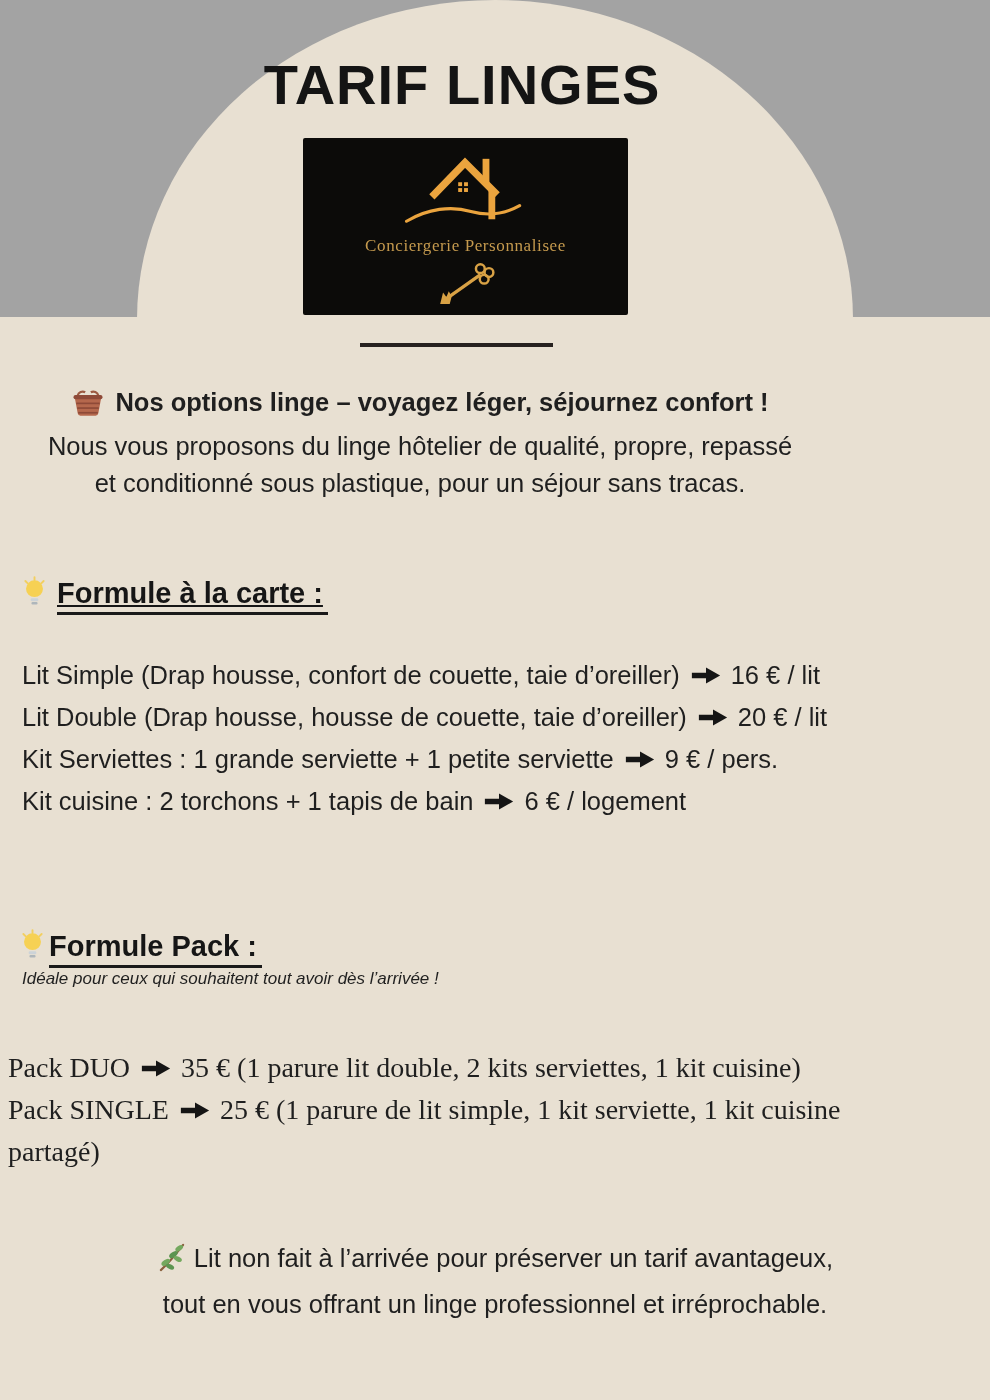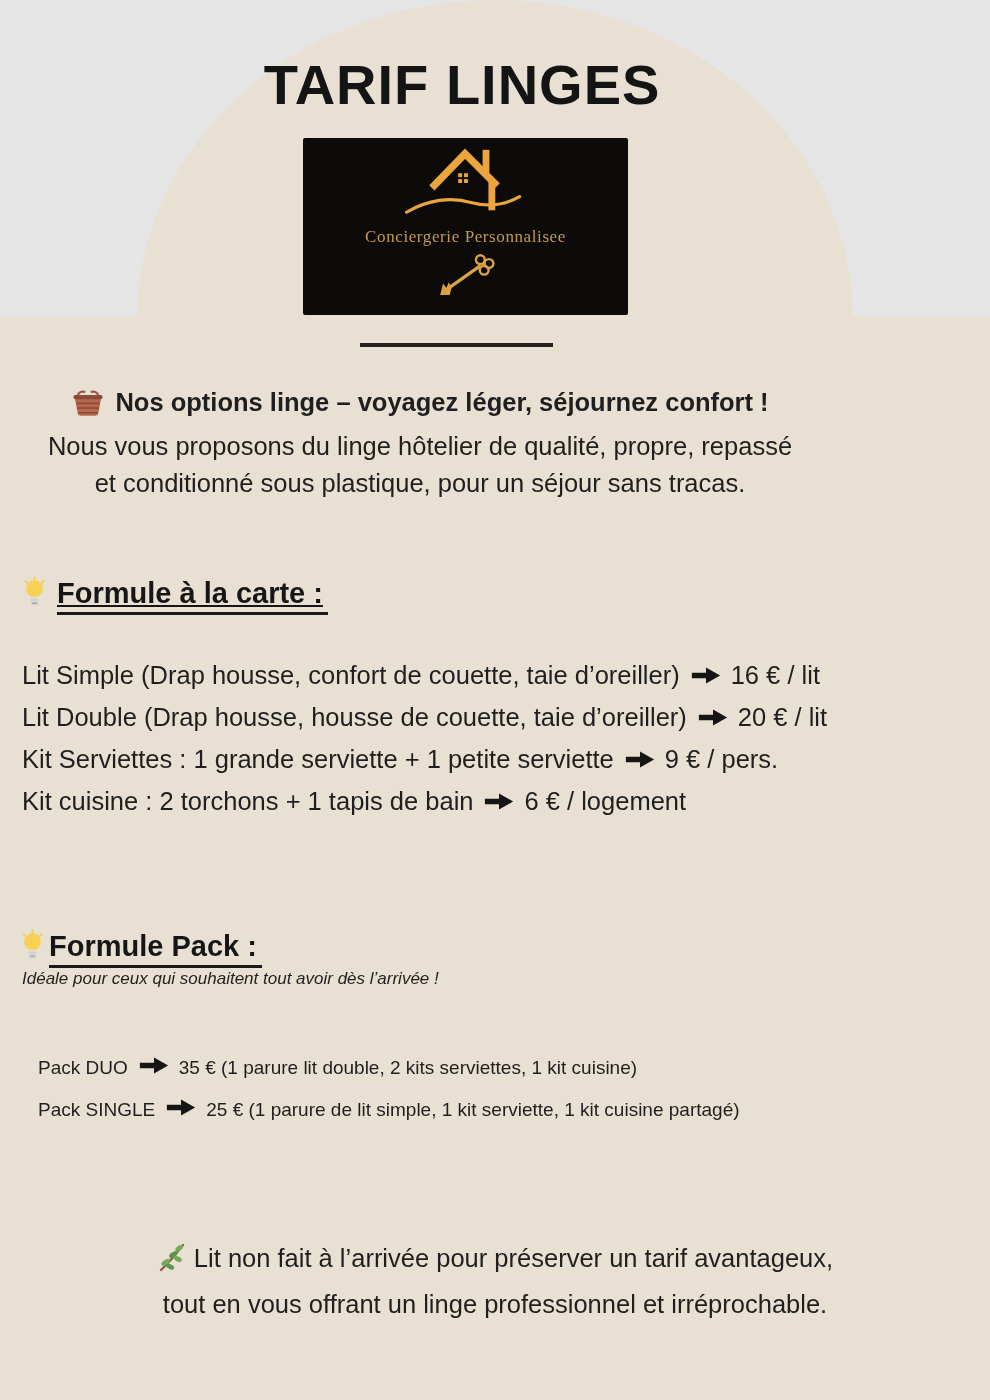--- a/index.html
+++ b/index.html
@@ -1,31 +1,31 @@
 <!DOCTYPE html>
 <html><head>
 <meta charset="utf-8">
 <style>
   html,body { margin:0; padding:0; }
   .page {
-    position:relative; width:990px; height:1400px; background:#e5e5e5;
+    position:relative; width:990px; height:1400px; background:#a3a3a3;
     overflow:hidden; font-family:"Liberation Sans", sans-serif; color:#1f1f1f;
   }
   .dome {
     position:absolute; left:137px; top:0; width:716px; height:319px;
     background:#e8e0d2; border-radius:50% 50% 0 0 / 100% 100% 0 0;
   }
   .beige-lower { position:absolute; left:0; top:317px; width:990px; height:1083px; background:#e8e0d2; }
   .title {
     position:absolute; left:-33px; top:52px; width:990px; text-align:center;
     font-size:56px; font-weight:bold; letter-spacing:1px; color:#141414;
   }
   .logo-card {
     position:absolute; left:303px; top:138px; width:325px; height:177px;
-    background:#0c0b09; box-sizing:border-box; padding-top:5px;
+    background:#0c0b09; box-sizing:border-box; padding-top:14px;
     display:flex; flex-direction:column; align-items:center; border-radius:2px;
   }
   .logo-name {
     font-family:"Liberation Serif", serif; font-size:17px; color:#c59a4e;
     letter-spacing:0.6px; margin-top:2px;
   }
   .logo-key { margin-top:6px; }
   .divider { position:absolute; left:360px; top:343px; width:193px; height:4px; background:#272220; }
   .intro {
     position:absolute; left:0; top:384px; width:840px; text-align:center;
@@ -36,21 +36,21 @@
     position:absolute; display:flex; align-items:center;
     font-size:29px; font-weight:bold; color:#161616;
   }
   .heading-carte { left:22px; top:576px;text-decoration:underline; }
   .heading-pack  { left:20px; top:929px; }
   .underlined { border-bottom:3px solid #1a1a1a; padding-bottom:2px; padding-right:5px; }
   .gap-lg { margin-right:10px; }
   .gap-sm { margin-right:4px; }
   .carte-list { position:absolute; left:22px; top:655px; font-size:25.5px; line-height:40px; }
   .pack-subtitle { position:absolute; left:22px; top:969px; font-size:17px;font-style:italic; }
-  .pack-list { position:absolute; left:38px; top:1048px; width:890px; font-size:19px; line-height:40px; }
+  .pack-list { position:absolute; left:8px; top:1048px; width:890px; font-size:28px; line-height:40px;font-family:Liberation Serif, serif; }
   .note {
     position:absolute; left:0; top:1238px; width:990px; text-align:center;
     font-size:25.5px; line-height:40px;
   }
   .icon { display:inline-block; }
   .arrow-icon { vertical-align:-2px; margin:0 9px 0 10px; }
   .inline-emoji { vertical-align:-7px; margin-right:10px; }
 </style>
 </head>
 <body>

